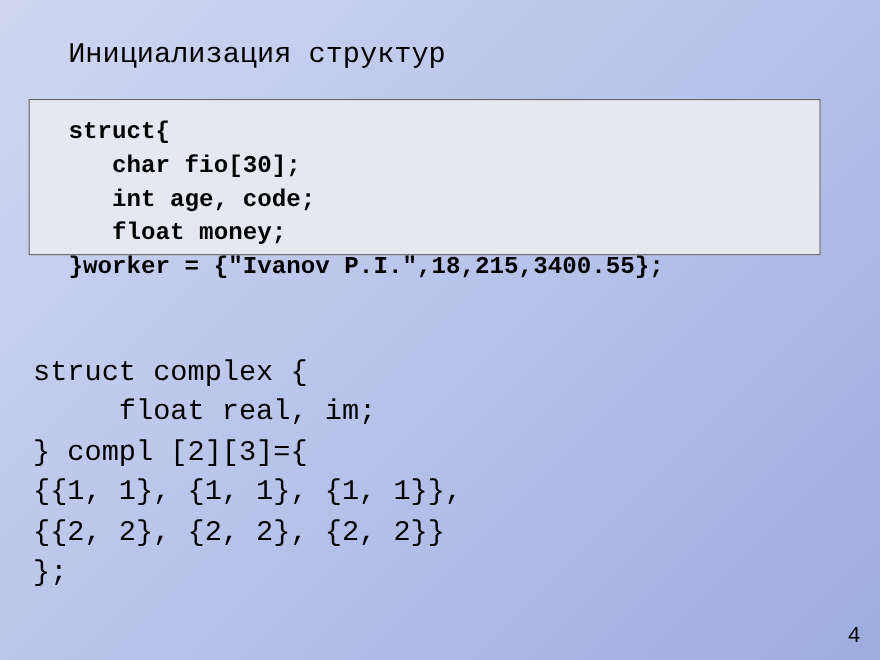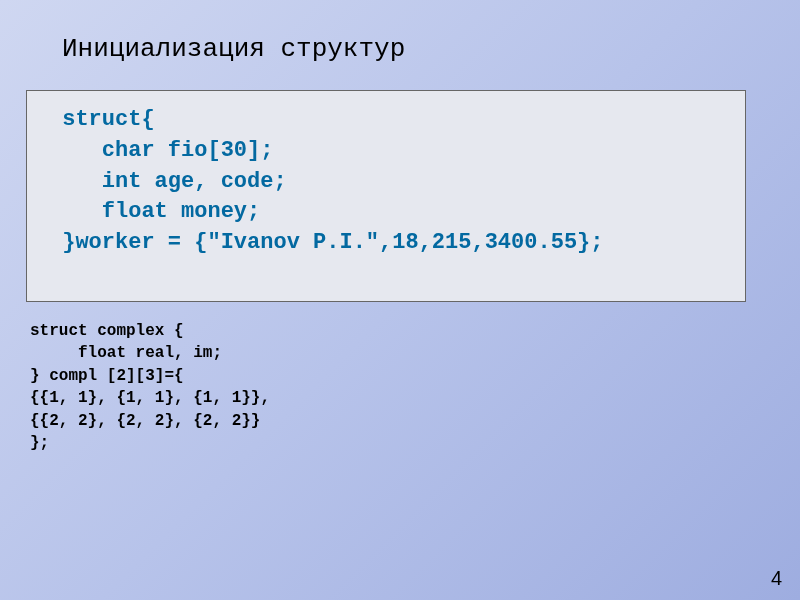--- a/index.html
+++ b/index.html
@@ -20,37 +20,37 @@
     color: #000;
     position: absolute;
     top: 34px;
     left: 62px;
   }
   .code-box {
     position: absolute;
     top: 90px;
     left: 26px;
     width: 720px;
-    height: 212px;
+    height: 142px;
     background: #e6e8ef;
     border: 1px solid #666;
     padding: 14px 18px 14px 22px;
     box-sizing: border-box;
     font-size: 22px;
     font-weight: bold;
     line-height: 1.4;
-    color: #0369a1;
+    color: #000000;
     white-space: pre;
   }
   .code-plain {
     position: absolute;
     top: 320px;
     left: 30px;
-    font-size: 16px;
-    font-weight: bold;
+    font-size: 26px;
+    font-weight: normal;
     line-height: 1.4;
     color: #000;
     white-space: pre;
   }
   .page-num {
     position: absolute;
     bottom: 10px;
     right: 18px;
     font-family: Arial, sans-serif;
     font-size: 20px;

